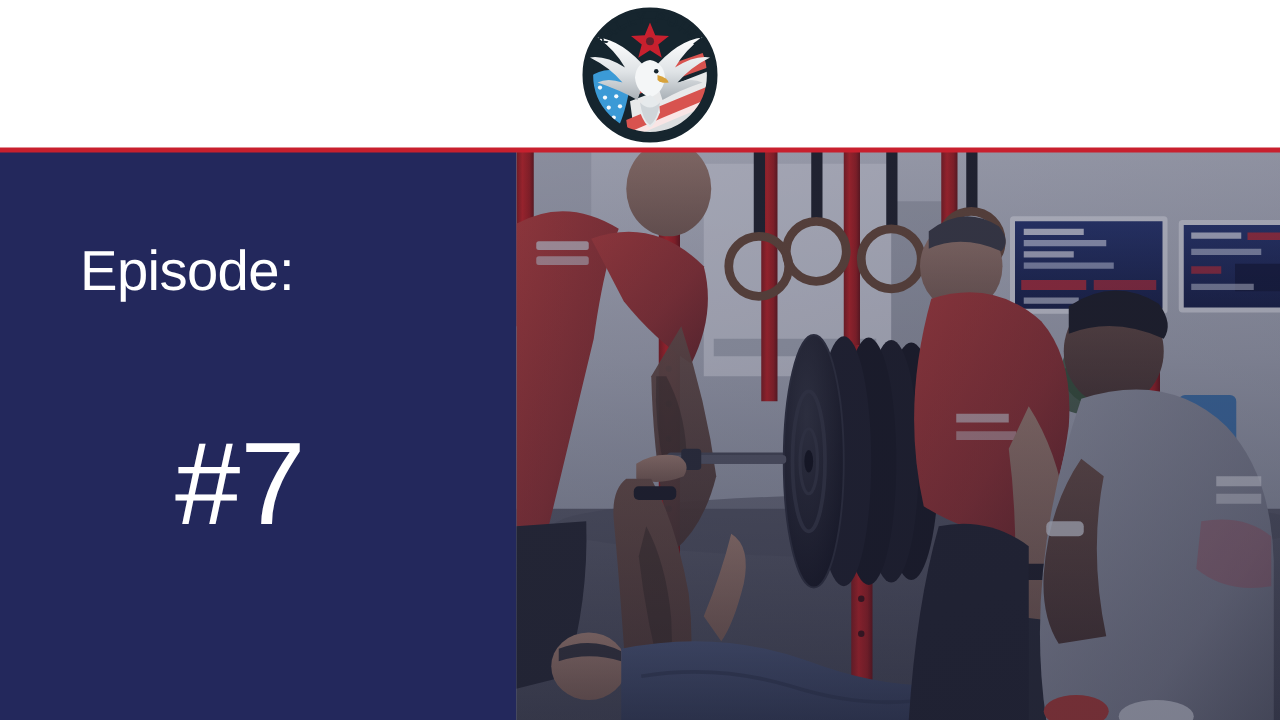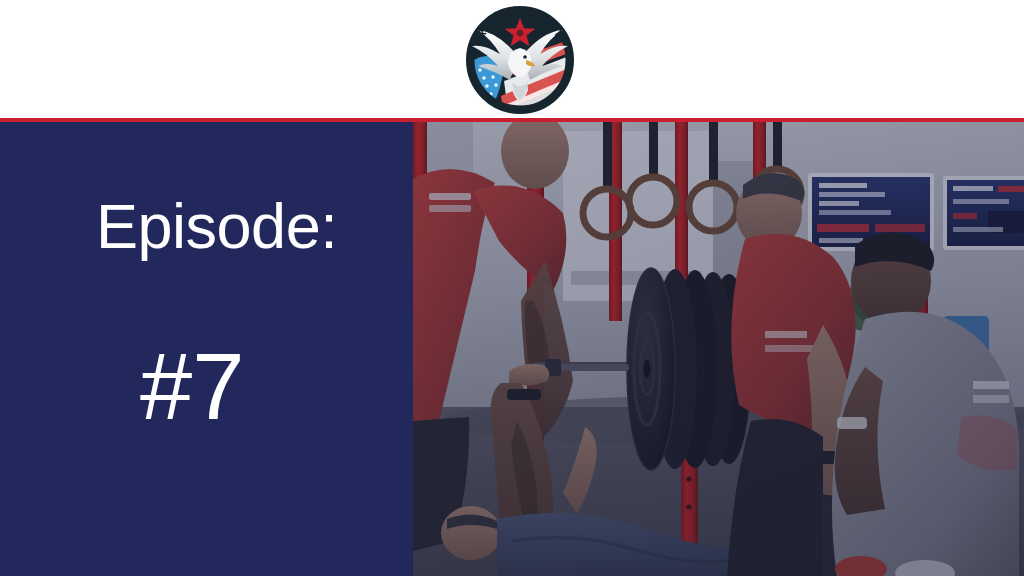--- a/index.html
+++ b/index.html
@@ -43,22 +43,22 @@
   
   .navy-panel {
     position: absolute;
     left: 0; top: 121px;
     width: 413px; height: 455px;
     background: #23285c;
     z-index: 10;
   }
   .episode-label {
     position: absolute;
-    left: 96px; top: 193px;
-    font-size: 63px;
+    left: 64px; top: 193px;
+    font-size: 45px;
     line-height: 1.05;
     font-weight: 400;
     color: #ffffff;
     letter-spacing: -0.5px;
     white-space: nowrap;
     z-index: 12;
   }
   .episode-number {
     position: absolute;
     left: 140px; top: 340px;

